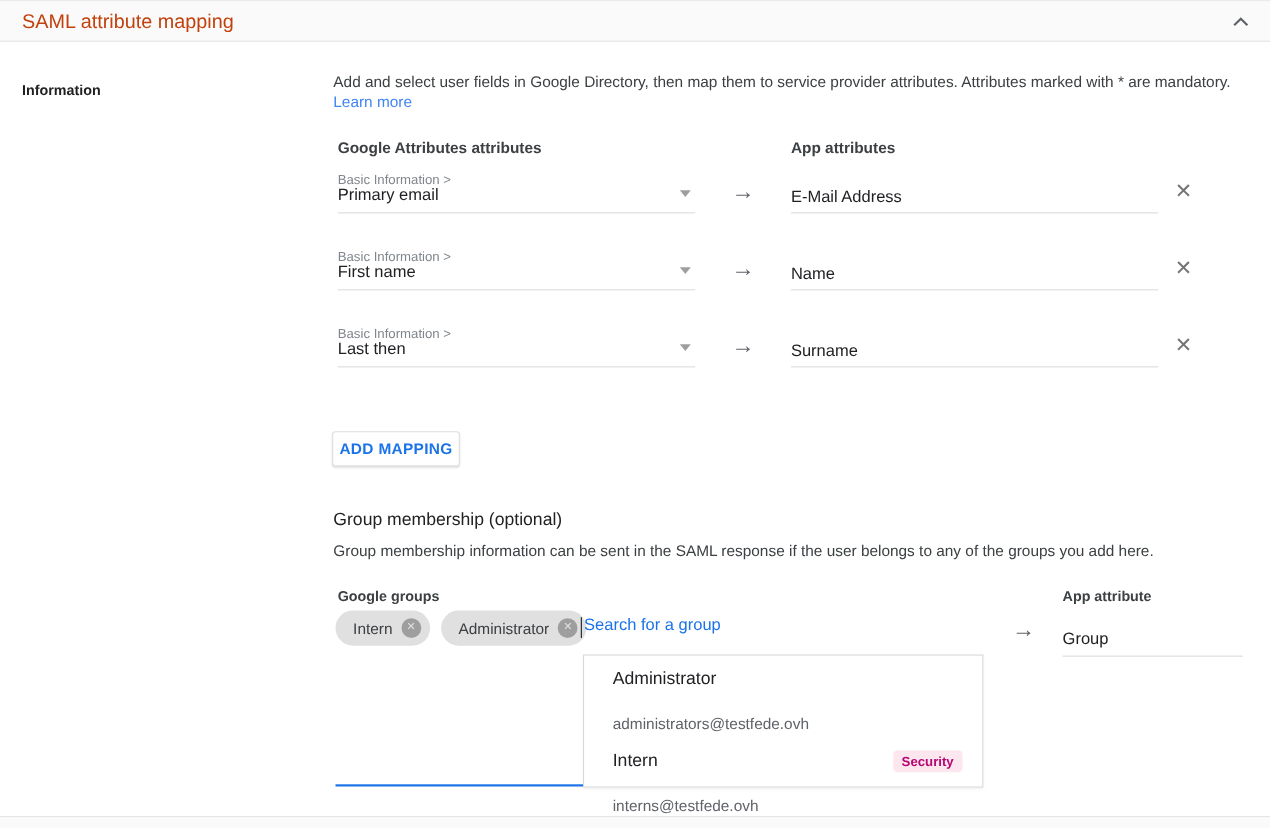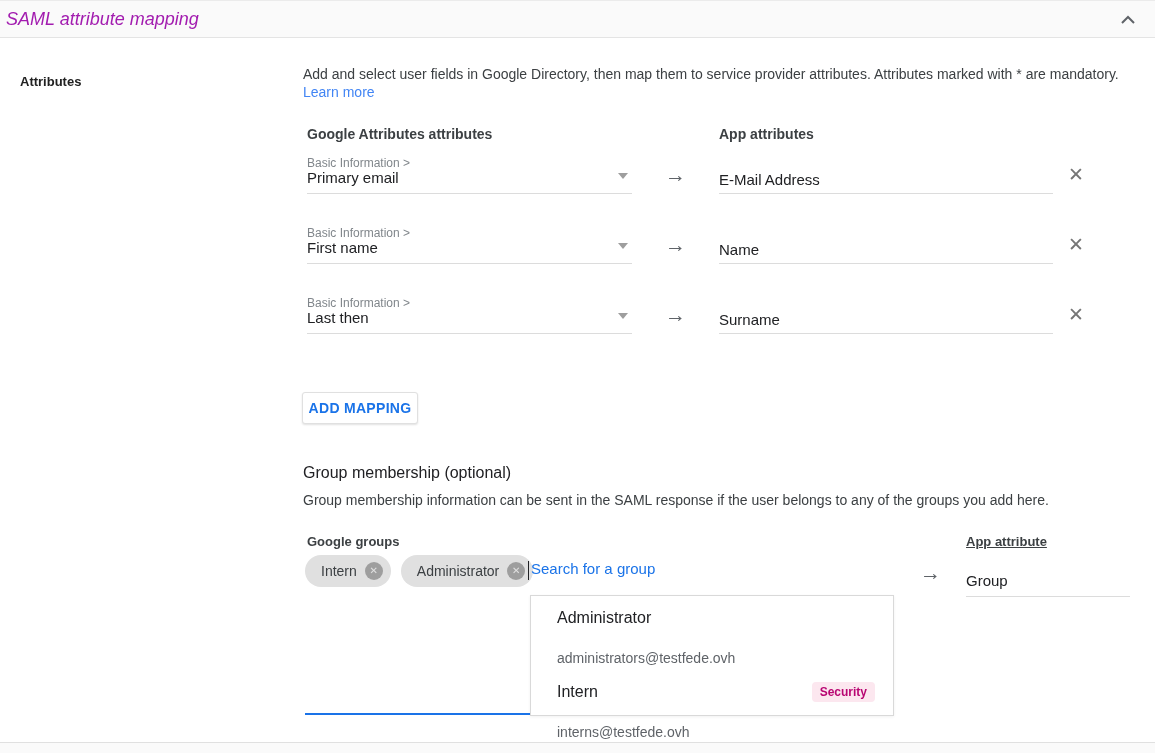--- a/index.html
+++ b/index.html
@@ -2,21 +2,21 @@
 <html><head>
 <meta charset="utf-8">
 <style>
   * { margin:0; padding:0; box-sizing:border-box; }
   body { font-family:"Liberation Sans","DejaVu Sans",sans-serif; background:#fff; }
   .screen { position:relative; width:1155px; height:753px; background:#fff; overflow:hidden; }
 
   
   .panel-header { position:absolute; left:0; top:0; width:1155px; height:38px;
     background:#fafafa; border-top:1px solid #ebebeb; border-bottom:1px solid #e4e4e4; }
-  .panel-title { position:absolute; left:6px; top:8px; font-size:18px; color:#a21caf;font-style:italic; }
+  .panel-title { position:absolute; left:20px; top:8px; font-size:18px; color:#c2410c; }
   .collapse-btn { position:absolute; right:18px; top:12px; width:18px; height:14px; cursor:pointer; }
 
   
   .section-label { position:absolute; left:20px; top:74px; font-size:13px; font-weight:bold; color:#212121; }
   .desc { position:absolute; left:303px; top:66px; width:820px; font-size:14px; color:#3c4043; line-height:17px; }
   .link { color:#4285f4; text-decoration:none; cursor:pointer; }
   .learn-more { position:absolute; left:303px; top:84px; font-size:14px; }
 
   .col-header { position:absolute; top:126px; font-size:14px; font-weight:bold; color:#3c4043; }
   .col-header.left { left:307px; }
@@ -39,21 +39,21 @@
 
   .add-mapping-btn { position:absolute; left:302px; top:392px; width:116px; height:32px;
     background:#fff; border:1px solid #e0e0e0; border-radius:3px; box-shadow:0 1px 2px rgba(0,0,0,0.12);
     color:#1a73e8; font-size:14px; font-weight:bold; letter-spacing:0.3px; font-family:inherit; cursor:pointer; }
 
   
   .group-title { position:absolute; left:303px; top:464px; font-size:16px; font-weight:500; color:#212124; }
   .group-desc { position:absolute; left:303px; top:492px; font-size:14px; color:#3c4043; }
   .sub-header { position:absolute; top:534px; font-size:13px; font-weight:bold; color:#3c4043; }
   .sub-header.groups { left:307px; }
-  .sub-header.appattr { left:966px;text-decoration:underline; }
+  .sub-header.appattr { left:966px; }
 
   .chips-row { position:absolute; left:305px; top:555px; display:flex; gap:10px; align-items:center; }
   .chip { display:inline-flex; align-items:center; height:32px; background:#e0e0e0;
     border-radius:16px; padding:0 8px 0 16px; font-size:14px; color:#3c4043; }
   .chip-remove { width:18px; height:18px; margin-left:8px; border-radius:50%; background:#9e9e9e;
     color:#e0e0e0; font-size:10px; line-height:18px; text-align:center; cursor:pointer; border:none; padding:0; font-family:inherit; }
   .caret-bar { position:absolute; left:528px; top:561px; width:1px; height:19px; background:#202124; }
   .group-search { position:absolute; left:531px; top:560px; width:220px; border:none; outline:none;
     background:transparent; font-family:inherit; font-size:15px; color:#1a73e8; }
   .group-search::placeholder { color:#1a73e8; opacity:1; }
@@ -84,21 +84,21 @@
 
   <div class="panel-header">
     <div class="panel-title">SAML attribute mapping</div>
     <div class="collapse-btn">
       <svg width="18" height="14" viewBox="0 0 18 14">
         <polyline points="3,10 9,4 15,10" fill="none" stroke="#5f6368" stroke-width="2"></polyline>
       </svg>
     </div>
   </div>
 
-  <div class="section-label">Attributes</div>
+  <div class="section-label">Information</div>
   <div class="desc">Add and select user fields in Google Directory, then map them to service provider attributes. Attributes marked with * are mandatory.</div>
   <a class="link learn-more">Learn more</a>
 
   <div class="col-header left">Google Attributes attributes</div>
   <div class="col-header right">App attributes</div>
 
   <div class="map-row row-0">
     <div class="sel-field">
       <div class="sel-cat">Basic Information &gt;</div>
       <div class="sel-val">Primary email</div>

